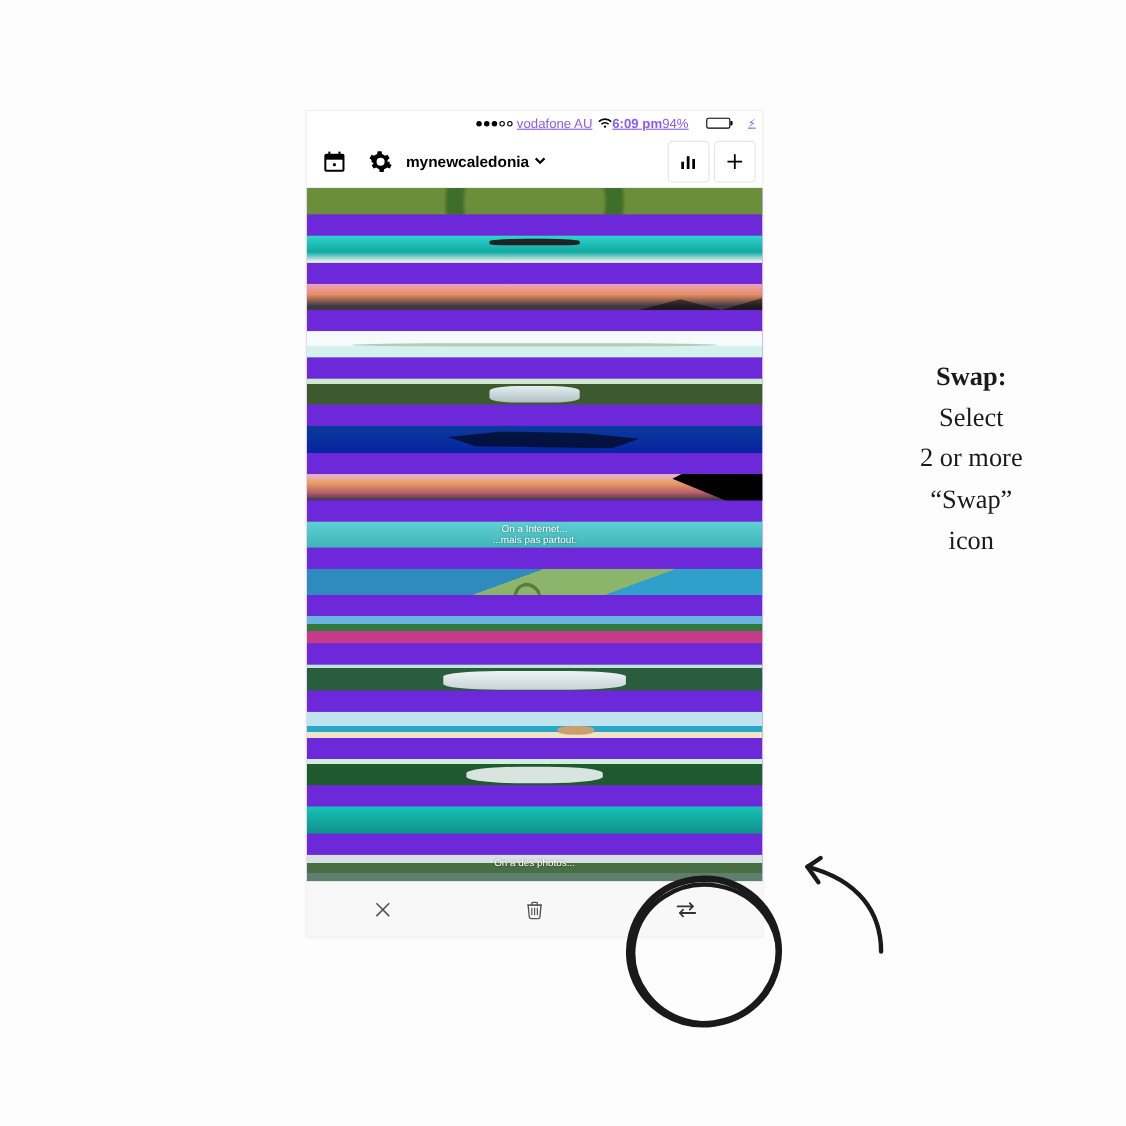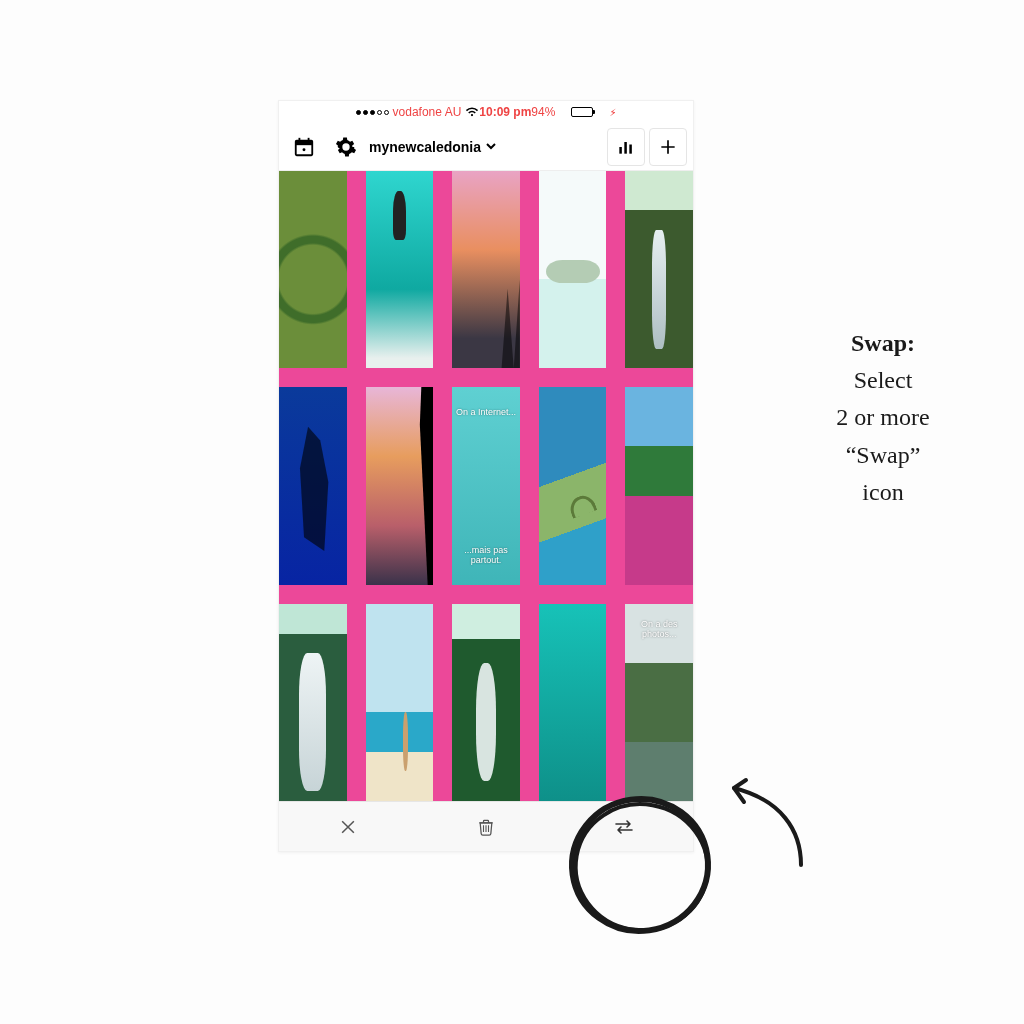--- a/index.html
+++ b/index.html
@@ -21,24 +21,25 @@
     border: 1px solid #f0f0f0;
     box-shadow: 0 1px 3px rgba(0,0,0,.05);
     display: flex;
     flex-direction: column;
   }
   
   .statusbar {
     height: 22px;
     display: flex;
     align-items: center;
-    justify-content: center;
+    justify-content: flex-end;
     padding: 0 6px;
     font-size: 12px;
-    color: #ef4444;
+    color: #8b5cf6;
+    text-decoration: underline;
   }
   .sb-left { display:flex; align-items:center; gap:4px;}
   .sig { display:flex; gap:2px; align-items:flex-end;}
   .sig .dot{width:5px;height:5px;border-radius:50%;border:1px solid #000;}
   .sig .dot.on{background:#000;}
   .wifi svg{display:block;}
   .sb-right{display:flex;align-items:center;gap:16px;}
   .battery{width:22px;height:10px;border:1px solid #000;border-radius:2px;position:relative;}
   .battery::after{content:"";position:absolute;right:-3px;top:2px;width:2px;height:4px;background:#000;border-radius:0 1px 1px 0;}
   .battery .fill{height:100%;width:94%;background:#47d64a;}
@@ -61,24 +62,24 @@
   .hcenter{
     flex:1;
     display:flex;align-items:center;justify-content:flex-start;
     font-weight:700;font-size:14px;gap:4px;
   }
   .chev{display:inline-block;}
   
   .grid{
     flex:1;
     display:grid;
-    grid-template-columns:repeat(5,1fr);
+    grid-template-columns:repeat(1,1fr);
     grid-auto-rows:1fr;
     gap:19px;
-    background:#ec4899;
+    background:#6d28d9;
     overflow:hidden;
   }
   .tile{position:relative;overflow:hidden;}
   .tile .bg{position:absolute;inset:0;}
   .tile.faded::after{content:"";position:absolute;inset:0;background:rgba(255,255,255,.55);}
   .tile .cap{position:absolute;left:0;right:0;color:#fff;font-size:9px;text-align:center;text-shadow:0 0 2px rgba(0,0,0,.5);}
   
   .t0 .bg{background:radial-gradient(circle at 50% 55%,#6b8e3a 0 30%,#3f6d2a 32% 38%,#6b8e3a 40% 100%),linear-gradient(#6fa045,#4c7a2f);} 
   .t1 .bg{background:linear-gradient(#2fd6cf,#0fa9a1 60%,#e8f0ee 95%);}
   .t1 .bg::before{content:"";position:absolute;top:10%;left:40%;width:20%;height:25%;background:#222;border-radius:40% 40% 20% 20%;}
@@ -153,21 +154,21 @@
           <span class="dot"></span>
           <span class="dot"></span>
       </span>
       <span>vodafone AU</span>
       <span class="wifi">
         <svg width="14" height="10" viewBox="0 0 14 10">
             <path d="M7 9.2a1.1 1.1 0 100-2.2 1.1 1.1 0 000 2.2zM3.2 5.4a5.4 5.4 0 017.6 0l-1.1 1.1a3.8 3.8 0 00-5.4 0L3.2 5.4zM.9 3.1a8.6 8.6 0 0112.2 0l-1.1 1.1a7 7 0 00-10 0L.9 3.1z" fill="#000"></path>
           </svg>
       </span>
     </div>
-    <div style="font-weight:600">10:09 pm</div>
+    <div style="font-weight:600">6:09 pm</div>
     <div class="sb-right">
       <span>94%</span>
       <span class="battery"><span class="fill"></span></span>
       <span class="bolt">⚡︎</span>
     </div>
   </div>
 
   <div class="header">
     <div class="hbtn">
       <svg width="22" height="22" viewBox="0 0 24 24">

